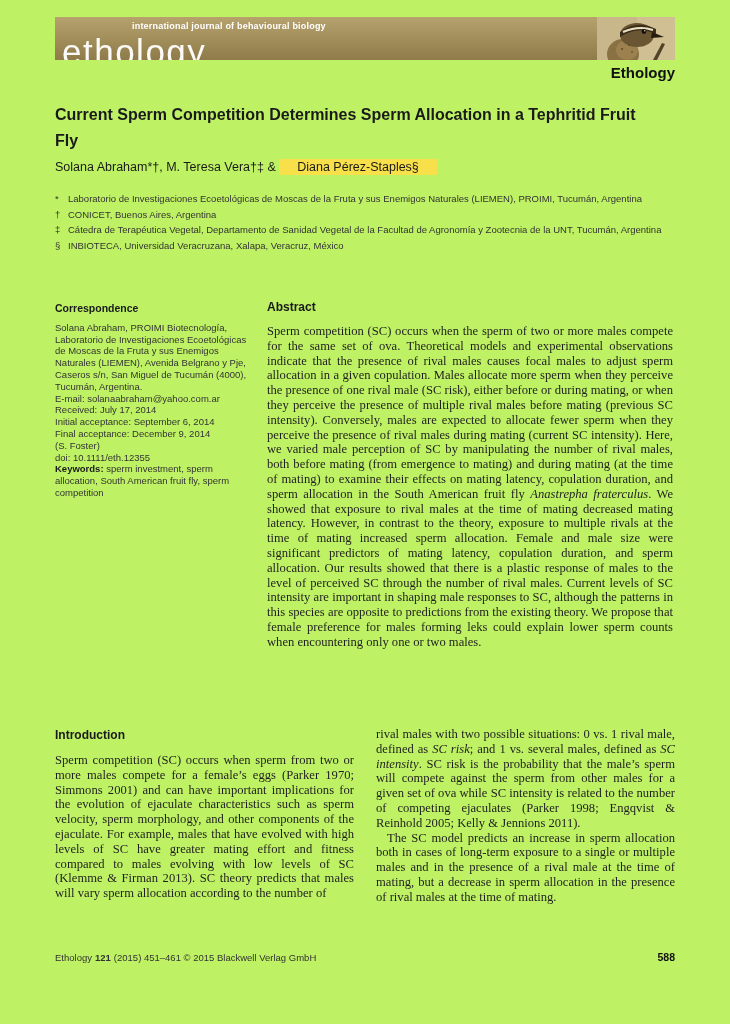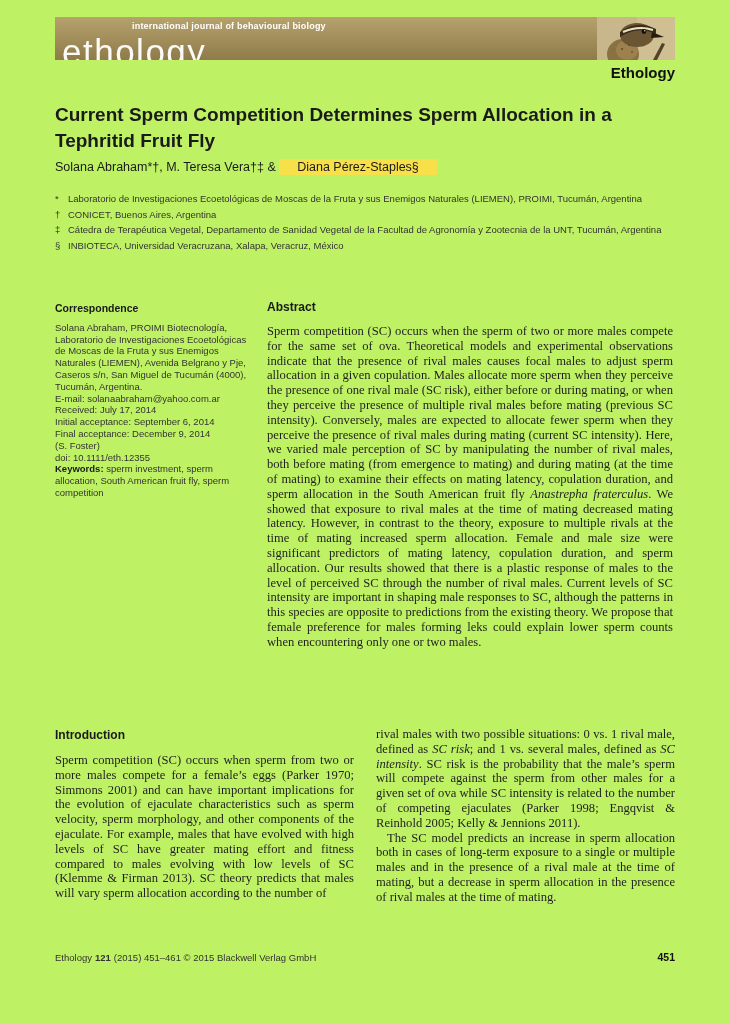--- a/index.html
+++ b/index.html
@@ -28,21 +28,21 @@
     font-size:9px;font-weight:bold;color:#ffffff;letter-spacing:.2px;
   }
   .bird{position:absolute;right:0;top:0;height:43px;}
   .journal-label{
     position:absolute;right:55px;top:64px;
     font-size:15px;font-weight:bold;color:#111;
   }
   
   .title{
     position:absolute;left:55px;top:102px;width:600px;margin:0;
-    font-size:19px;line-height:26px;font-weight:bold;color:#1a1a1a;
+    font-size:16px;line-height:26px;font-weight:bold;color:#1a1a1a;
   }
   .authors{
     position:absolute;left:55px;top:160px;width:620px;
     font-size:12.5px;color:#1a1a1a;
   }
   .hl{background:var(--highlight,#f8e04b);padding:1px 18px;}
   .affiliations{
     position:absolute;left:55px;top:191px;width:630px;
     margin:0;padding:0;list-style:none;
     font-size:9.5px;line-height:15.5px;color:#333;
@@ -165,16 +165,16 @@
       <p class="serif">Sperm competition (SC) occurs when sperm from two or more males compete for a female’s eggs (Parker 1970; Simmons 2001) and can have important implications for the evolution of ejaculate characteristics such as sperm velocity, sperm morphology, and other components of the ejaculate. For example, males that have evolved with high levels of SC have greater mating effort and fitness compared to males evolving with low levels of SC (Klemme &amp; Firman 2013). SC theory predicts that males will vary sperm allocation according to the number of</p>
     </div>
     <div class="col">
       <p class="serif"><span>rival males with two possible situations: 0 vs. 1 rival male, defined as </span><i>SC risk</i><span>; and 1 vs. several males, defined as </span><i>SC intensity</i><span>. SC risk is the probability that the male’s sperm will compete against the sperm from other males for a given set of ova while SC intensity is related to the number of competing ejaculates (Parker 1998; Engqvist &amp; Reinhold 2005; Kelly &amp; Jennions 2011).</span></p>
       <p class="serif indent">The SC model predicts an increase in sperm allocation both in cases of long-term exposure to a single or multiple males and in the presence of a rival male at the time of mating, but a decrease in sperm allocation in the presence of rival males at the time of mating.</p>
     </div>
   </section>
 
   <footer class="footer">
     <div><span>Ethology</span><span class="foot-vol">121</span><span>(2015) 451–461 © 2015 Blackwell Verlag GmbH</span></div>
-    <div class="foot-page">451</div>
+    <div class="foot-page">588</div>
   </footer>
 
 </div>
 
 </body></html>

